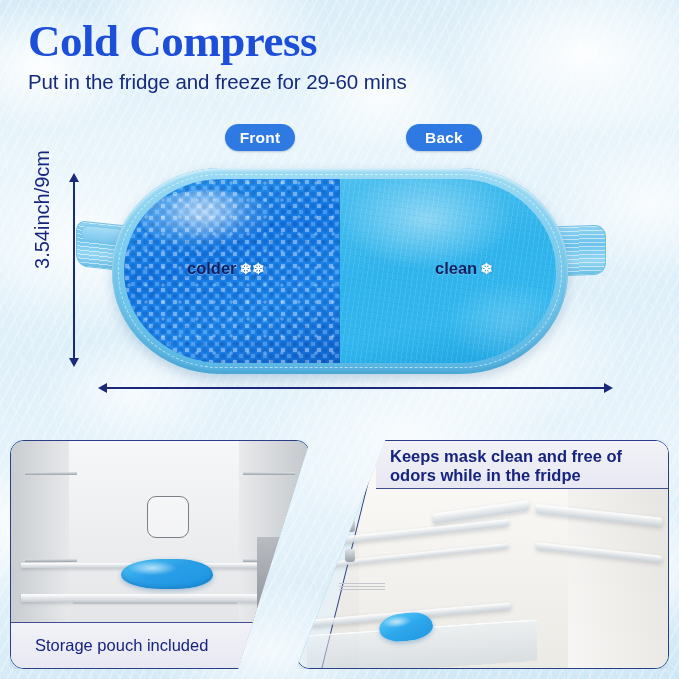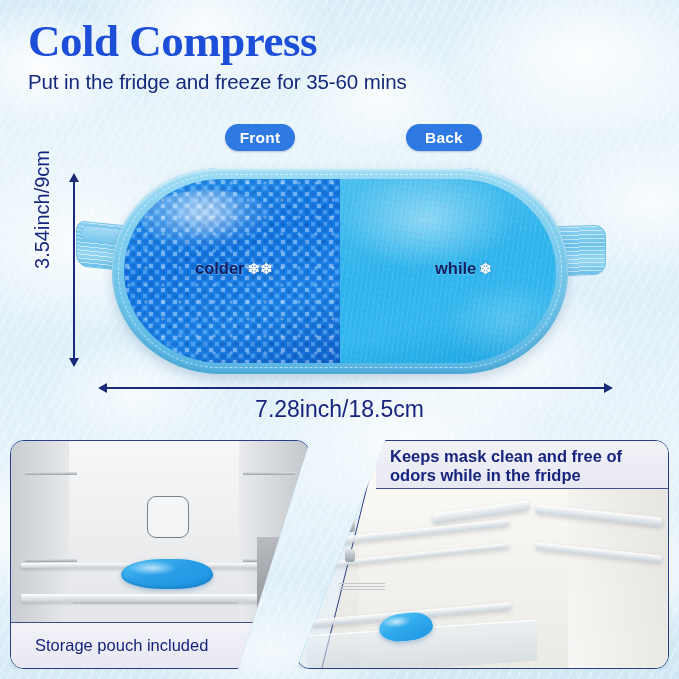--- a/index.html
+++ b/index.html
@@ -188,21 +188,21 @@
   
   .mask-label {
     position:absolute;
     display:flex; align-items:center; gap:3px;
     font-size:16.5px;
     font-weight:700;
     color:#13205f;
     text-shadow:0 1px 1px rgba(255,255,255,.25);
     white-space:nowrap;
   }
-  #label-colder { left:187px; top:259px;margin-left:8px; }
+  #label-colder { left:187px; top:259px; }
   #label-cold   { left:435px; top:259px; }
   .flake { color:#ffffff; font-size:15px; line-height:1; text-shadow:0 0 2px rgba(0,60,120,.5); }
 
   
   .dim-line { position:absolute; background:#1b2a78; }
   #dim-v { left:73px; top:178px; width:1.6px; height:184px; }
   #dim-h { left:103px; top:387px; height:1.6px; width:506px; }
 
   .arrow { position:absolute; width:0; height:0; }
   #dim-v-top    { left:69px; top:173px; border-left:5px solid transparent; border-right:5px solid transparent; border-bottom:9px solid #1b2a78; }
@@ -372,21 +372,21 @@
 </head>
 <body>
 
 <div id="stage">
 
   <div class="ice-bg"></div>
   <div class="ice-speckle"></div>
 
   <div class="headline-block">
     <div class="headline">Cold Compress</div>
-    <div class="subhead">Put in the fridge and freeze for 35-60 mins</div>
+    <div class="subhead">Put in the fridge and freeze for 29-60 mins</div>
   </div>
 
   <div class="pill" id="pill-back">Back</div>
   <div class="pill" id="pill-front">Front</div>
 
   <div class="mask-wrap">
 
     <div class="strap" id="strap-left"></div>
     <div id="strap-left-inner"></div>
     <div class="strap" id="strap-right"></div>
@@ -406,33 +406,32 @@
         </div>
       </div>
     </div>
   </div>
 
   <div class="mask-label" id="label-colder">
     <span>colder</span>
     <span class="flake">❄❄</span>
   </div>
   <div class="mask-label" id="label-cold">
-    <span>while</span>
+    <span>clean</span>
     <span class="flake">❄</span>
   </div>
 
   <div class="dim-line" id="dim-v"></div>
   <div class="arrow" id="dim-v-top"></div>
   <div class="arrow" id="dim-v-bottom"></div>
   <div class="dim-text-v">3.54inch/9cm</div>
 
   <div class="dim-line" id="dim-h"></div>
   <div class="arrow" id="dim-h-left"></div>
   <div class="arrow" id="dim-h-right"></div>
-  <div class="dim-text-h">7.28inch/18.5cm</div>
 
   <div class="panel" id="panel-left">
     <div class="fridge-l">
       <div class="fl-back"></div>
       <div class="fl-wall-left"></div>
       <div class="fl-wall-right"></div>
       <div class="fl-vent"></div>
       <div class="fl-rail" id="fl-rail-1"></div>
       <div class="fl-rail" id="fl-rail-2"></div>
       <div class="fl-rail" id="fl-rail-3"></div>

